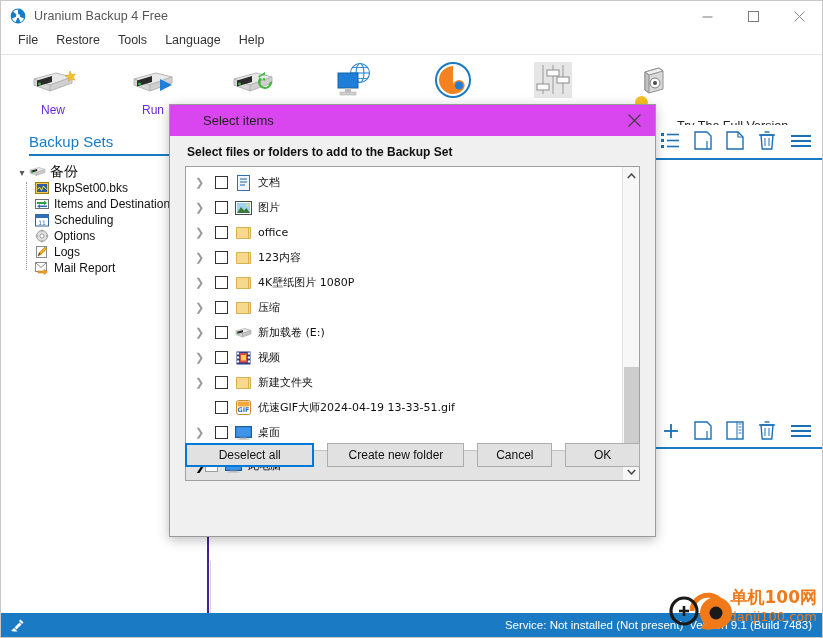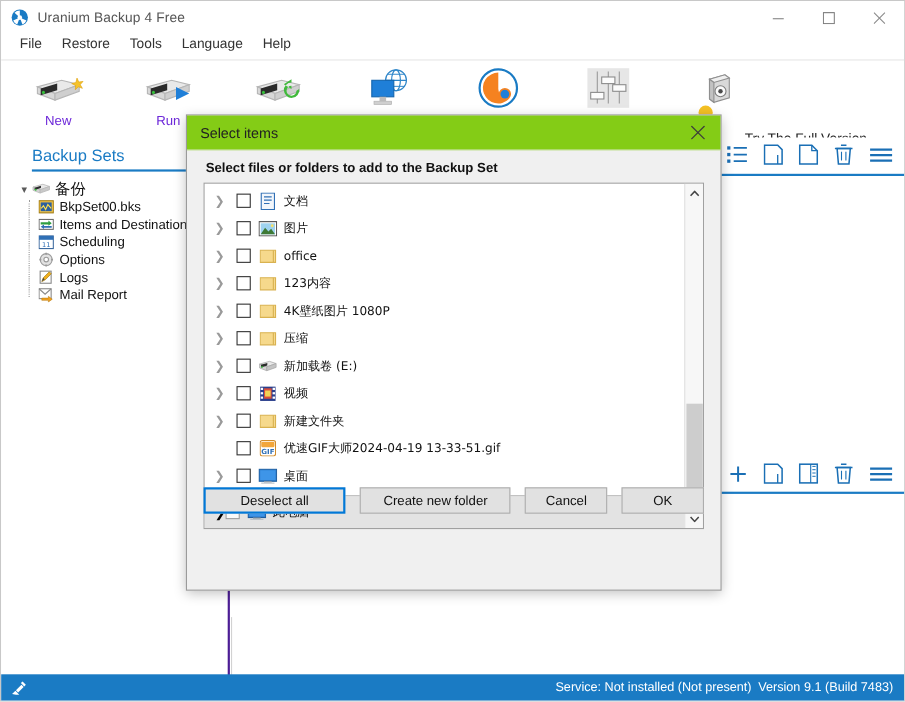--- a/index.html
+++ b/index.html
@@ -144,22 +144,23 @@
   }
 
   
   .dlg {
     position: absolute; left: 168px; top: 103px; width: 487px; height: 433px;
     background: #f0f0f0;
     border: 1px solid #9a9a9a;
     box-shadow: 0 3px 11px rgba(0,0,0,.26);
   }
   .dlg-title {
-    height: 32px; background: #84cc16; display: flex; align-items: center;
+    height: 32px; background: #d946ef; display: flex; align-items: center;
     border-bottom: 1px solid #f0f0f0;
+    padding-left: 21px;
   }
   .dlg-title span.t { font-size: 13px; color: #222; padding-left: 12px; }
   .dlg-close {
     margin-left: auto; width: 42px; height: 32px;
     display: flex; align-items: center; justify-content: center; color: #444;
   }
   .dlg-body { position: relative; padding: 0 15px; }
   .dlg-prompt {
     font-size: 12px; font-weight: bold; color: #111; padding: 8px 0 7px 2px;
   }
@@ -781,14 +782,28 @@
       <svg width="16" height="16" viewBox="0 0 16 16">
           <path d="M2 14 L5 11 L8.5 14.5 L5.5 14.5 Z" fill="#ffffff"></path>
           <path d="M5.5 10.5 L10.5 5.5 L12.5 7.5 L7.5 12.5 Z" fill="#ffffff"></path>
           <path d="M10 4 L13 7 L14.5 5.5 L11.5 2.5 Z" fill="#ffffff"></path>
         </svg>
     </span>
     <span class="status-mid">Service: Not installed (Not present)</span>
     <span class="status-ver">Version 9.1 (Build 7483)</span>
   </div>
 
+  <div class="watermark">
+    <svg width="95" height="48" viewBox="0 0 95 48" style="position:absolute;left:0;top:2px">
+      <path d="M32 24 a16 16 0 1 1 10 15" fill="none" stroke="#f07a1a" stroke-width="5"></path>
+      <circle cx="24" cy="24" r="13" fill="none" stroke="#1a1a1a" stroke-width="3.2"></circle>
+      <g stroke="#1a1a1a" stroke-width="2.6">
+          <line x1="24" y1="19" x2="24" y2="29"></line>
+          <line x1="19" y1="24" x2="29" y2="24"></line>
+        </g>
+      <circle cx="56" cy="26" r="16" fill="#f07a1a"></circle>
+      <circle cx="56" cy="26" r="6.5" fill="#1a1a1a"></circle>
+    </svg>
+    <span class="wm-text">单机100网</span>
+    <span class="wm-text2">danji100.com</span>
+  </div>
 
 </div>
 
 </body></html>

